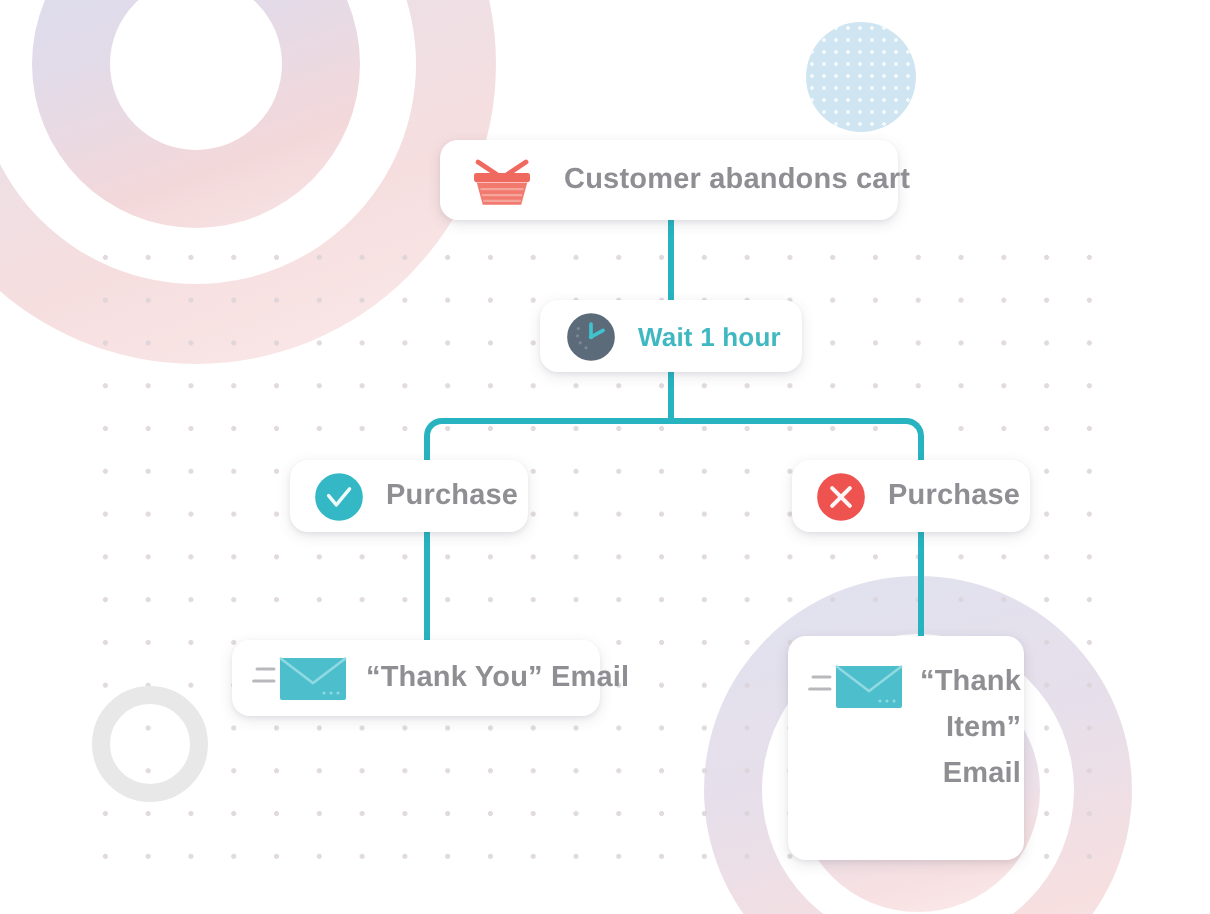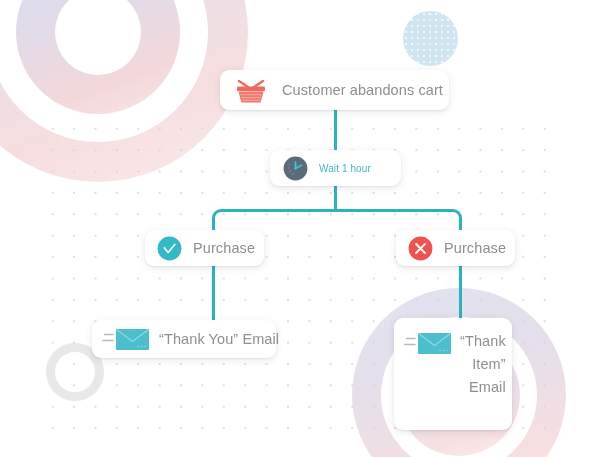--- a/index.html
+++ b/index.html
@@ -177,20 +177,21 @@
     box-shadow: 0 2px 7px rgba(70,70,90,0.13), 0 1px 2px rgba(70,70,90,0.07);
     display: flex;
     align-items: center;
     box-sizing: border-box;
   }
   .card-label {
     color: #8e8e93;
     font-size: 14.5px;
     letter-spacing: 0.1px;
     white-space: nowrap;
+    font-weight: bold;
   }
 
   
   .node-cart {
     left: 220px;
     top: 70px;
     width: 229px;
     height: 40px;
     padding: 0 16px 0 14px;
   }
@@ -200,21 +201,21 @@
   .node-wait {
     left: 270px;
     top: 150px;
     width: 131px;
     height: 36px;
     padding: 0 14px 0 13px;
   }
   .node-wait .card-label {
     color: #3fb8c2;
     margin-left: 11px;
-    font-size: 10px;
+    font-size: 13px;
   }
 
   
   .node-purchase-yes {
     left: 145px;
     top: 230px;
     width: 119px;
     height: 36px;
     padding: 0 14px 0 12px;
   }
@@ -223,21 +224,21 @@
     top: 230px;
     width: 119px;
     height: 36px;
     padding: 0 14px 0 12px;
   }
   .node-purchase-yes .card-label,
   .node-purchase-no .card-label { margin-left: 11px; }
 
   
   .node-email-thanks {
-    left: 92px;
+    left: 116px;
     top: 320px;
     width: 184px;
     height: 38px;
     padding: 0 12px 0 10px;
   }
   .node-email-thanks .card-label { margin-left: 9px; }
 
   
   .node-email-forgot {
     left: 394px;

